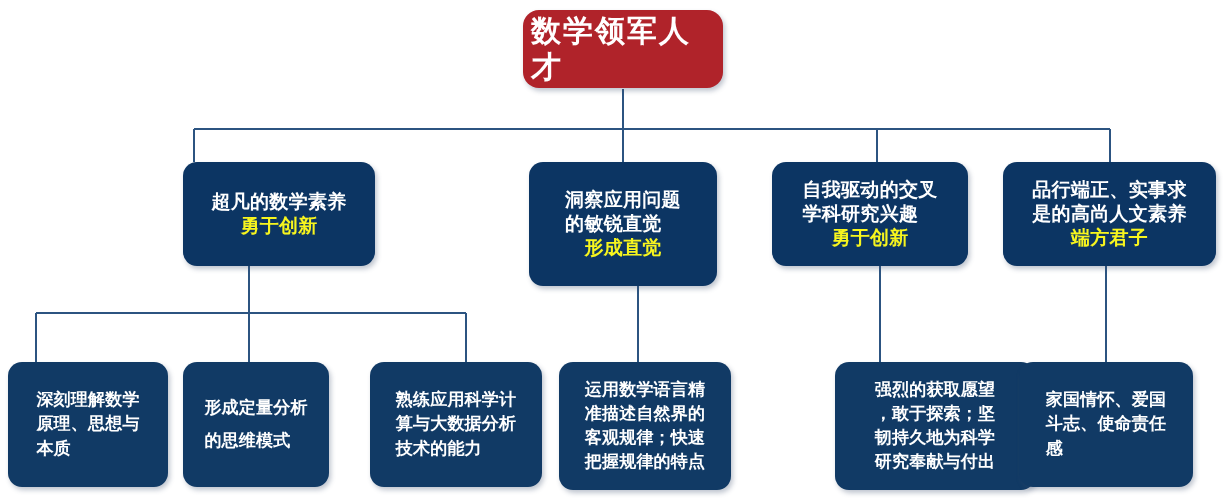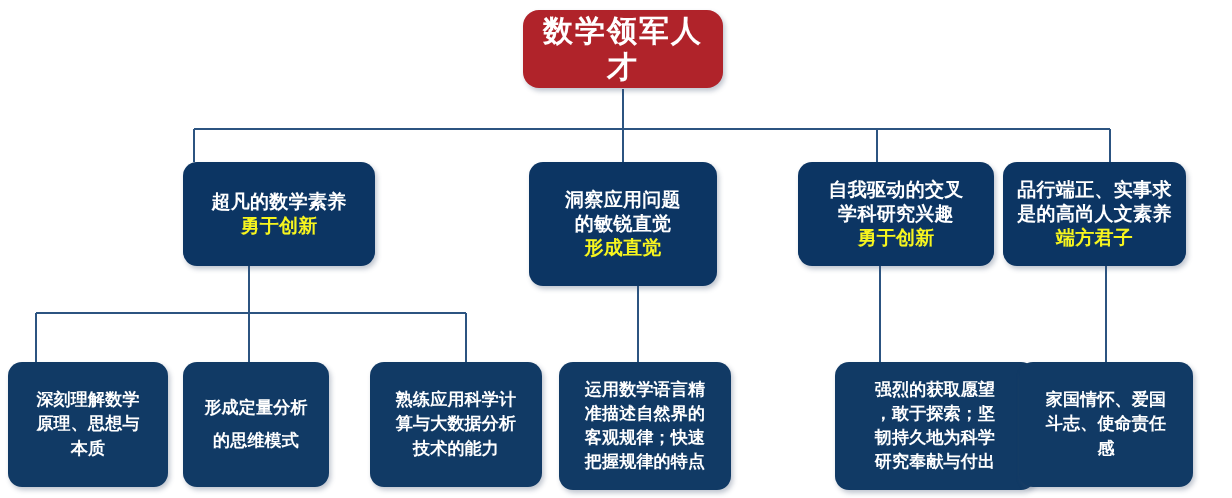--- a/index.html
+++ b/index.html
@@ -27,21 +27,21 @@
   }
 
   
   .node {
     position: absolute;
     box-sizing: border-box;
     display: flex;
     flex-direction: column;
     align-items: center;
     justify-content: center;
-    text-align: center;
+    text-align: left;
     border-radius: 14px;
     box-shadow: 2px 3px 5px rgba(60, 80, 110, 0.33);
     padding: 0 8px;
     z-index: 2;
   }
 
   .node-root {
     background: #b0232a;
     border-radius: 16px;
   }
@@ -127,27 +127,27 @@
     <span class="node-text line-main">超凡的数学素养</span>
     <span class="node-text line-accent">勇于创新</span>
   </div>
 
   <div class="node node-l2" style="left:529px; top:162px; width:188px; height:124px;">
     <span class="node-text line-main">洞察应用问题
 的敏锐直觉</span>
     <span class="node-text line-accent">形成直觉</span>
   </div>
 
-  <div class="node node-l2" style="left:772px; top:162px; width:196px; height:104px;margin-left:26px;">
+  <div class="node node-l2" style="left:772px; top:162px; width:196px; height:104px;">
     <span class="node-text line-main">自我驱动的交叉
 学科研究兴趣</span>
     <span class="node-text line-accent">勇于创新</span>
   </div>
 
-  <div class="node node-l2" style="left:1003px; top:162px; width:183px; height:104px;">
+  <div class="node node-l2" style="left:1003px; top:162px; width:213px; height:104px;">
     <span class="node-text line-main">品行端正、实事求
 是的高尚人文素养</span>
     <span class="node-text line-accent">端方君子</span>
   </div>
 
   <div class="node node-l3" style="left:8px; top:362px; width:160px; height:125px;">
     <span class="node-text line-main">深刻理解数学
 原理、思想与
 本质</span>
   </div>

